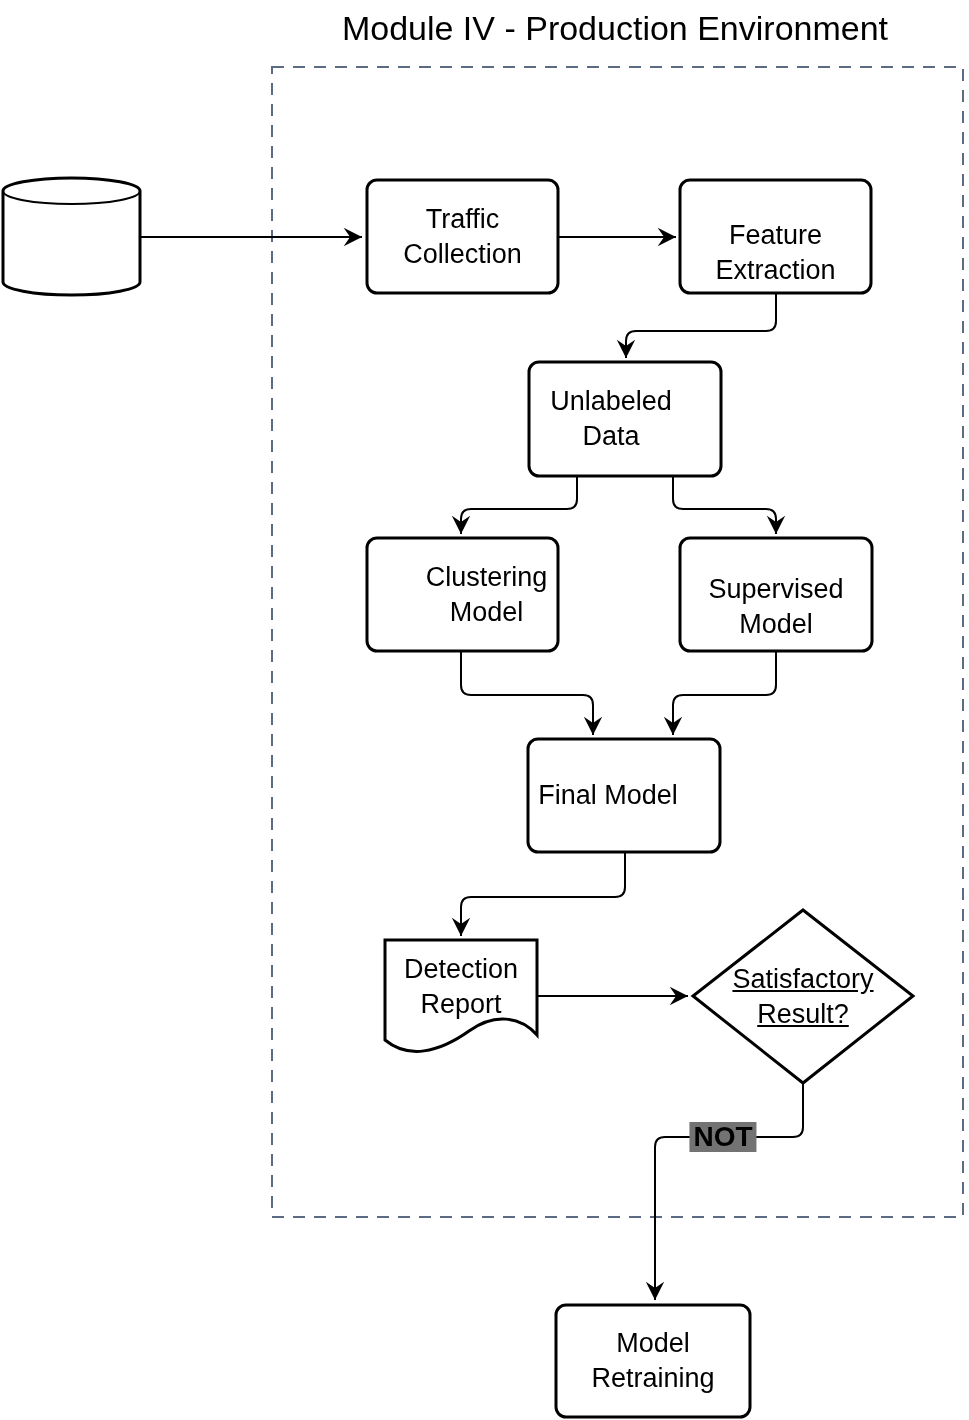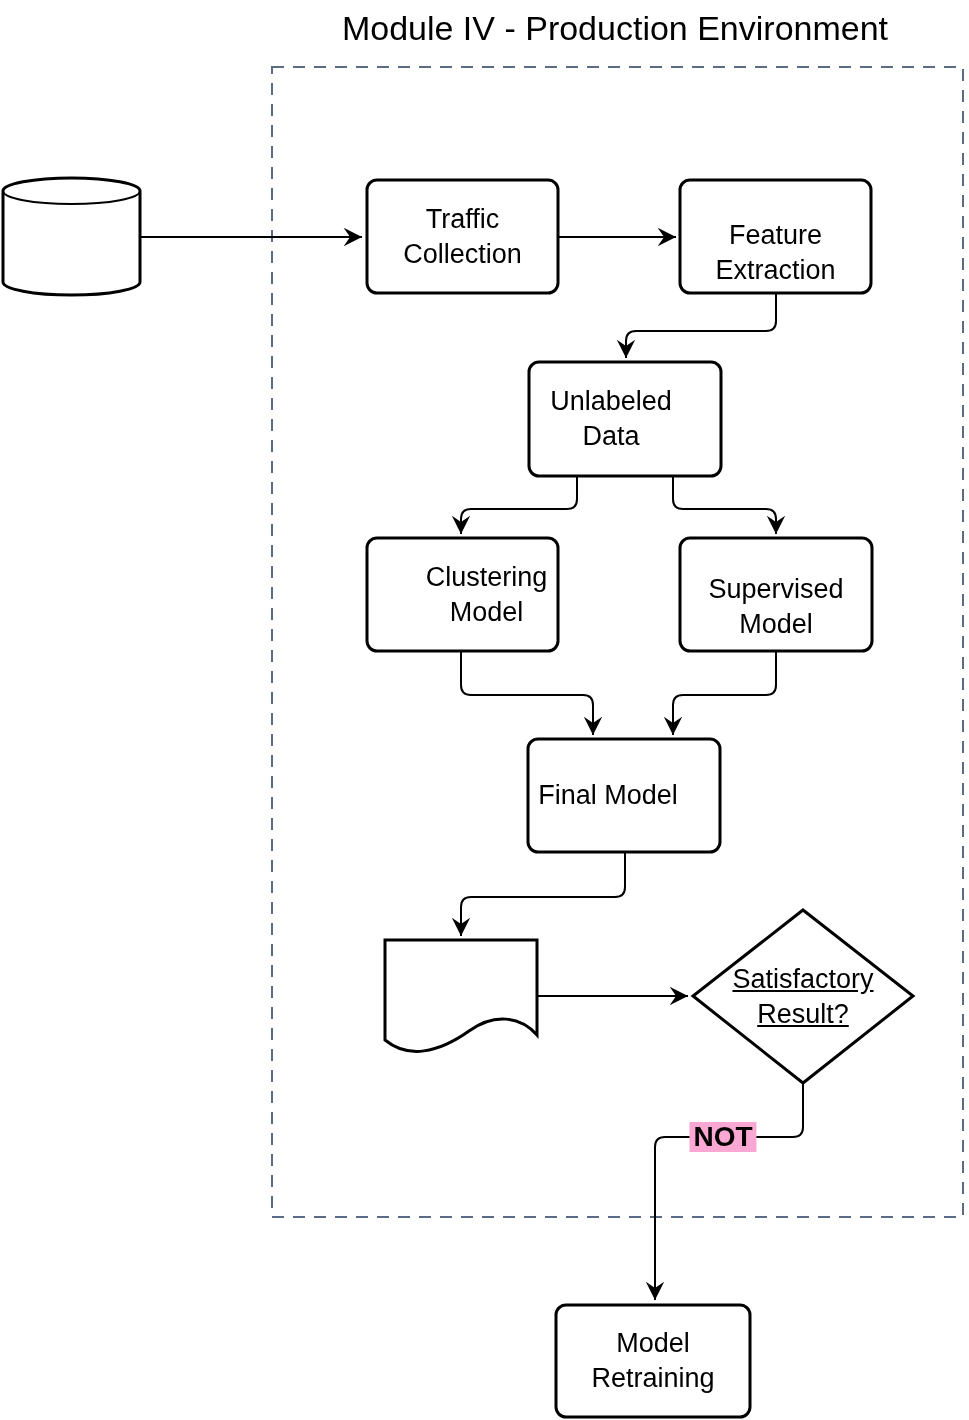--- a/index.html
+++ b/index.html
@@ -54,21 +54,21 @@
   }
   .page-title {
     font-size: 34px;
     line-height: 44px;
     font-weight: 400;
     white-space: nowrap;
   }
   .edge-label {
     font-size: 28px;
     font-weight: bold;
-    background: #f9a8d4;
+    background: #737373;
     padding: 0 4px;
     line-height: 30px;
     transform: translate(-50%, -50%);
     white-space: nowrap;
   }
 </style>
 </head>
 <body>
 
 <div class="stage">
@@ -123,20 +123,22 @@
 Data</div>
 
   <div class="label node-label" style="left:367px; top:538px; width:191px; height:113px;margin-left:24px;">Clustering
 Model</div>
 
   <div class="label node-label" style="left:680px; top:538px; width:192px; height:137px;">Supervised
 Model</div>
 
   <div class="label node-label" style="left:528px; top:739px; width:160px; height:113px;">Final Model</div>
 
+  <div class="label node-label" style="left:385px; top:942px; width:152px; height:90px;">Detection
+Report</div>
 
   <div class="label node-label" style="left:693px; top:940px; width:220px; height:113px;text-decoration:underline;">Satisfactory
 Result?</div>
 
   <div class="label node-label" style="left:556px; top:1305px; width:194px; height:112px;">Model
 Retraining</div>
 
   <div class="label edge-label" style="left:723px; top:1137px;">NOT</div>
 
 </div>

